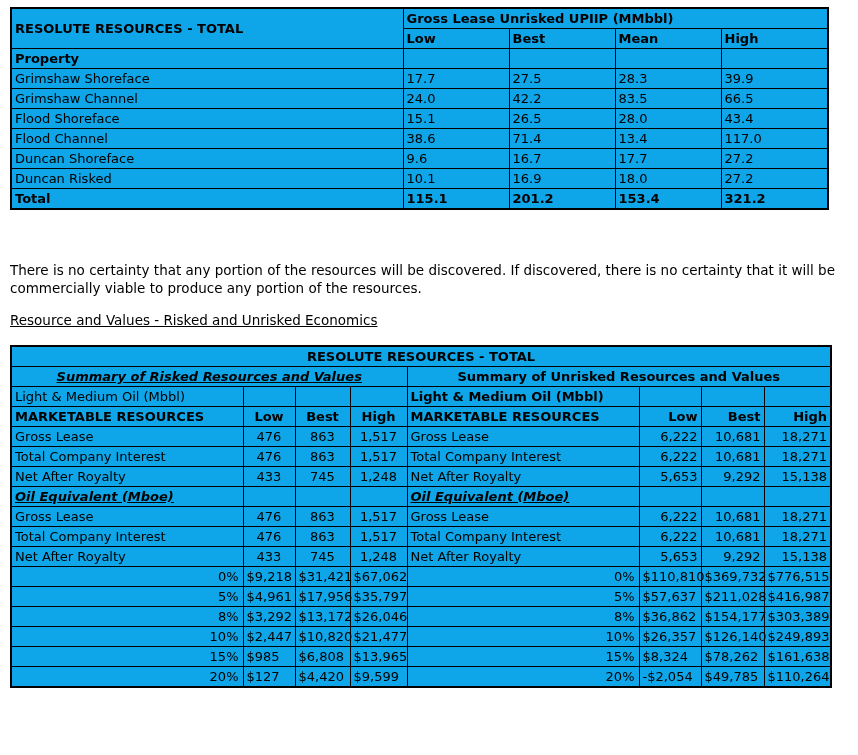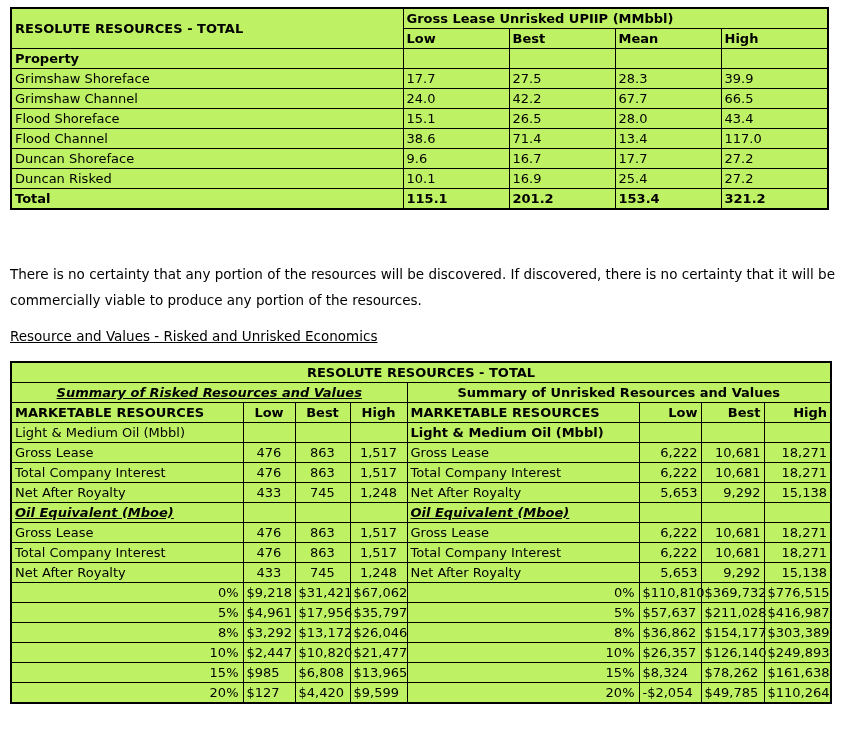--- a/index.html
+++ b/index.html
@@ -1,28 +1,28 @@
 <!DOCTYPE html>
 <html><head>
 <meta charset="utf-8">
 <style>
   html, body { margin:0; padding:0; background:#ffffff; width:858px; height:755px; overflow:hidden; }
   body { font-family:"DejaVu Sans","Liberation Sans",sans-serif; color:#000000; }
   .content { padding:7px 0 0 10px; }
-  table { border-collapse:collapse; table-layout:fixed; background:#bef264; }
+  table { border-collapse:collapse; table-layout:fixed; background:#0ea5e9; }
   table.rpt { border:2px solid #000000; }
   td { border:1px solid #000000; font-size:13px; height:19px; line-height:19px;
        padding:0 3px; vertical-align:middle; white-space:nowrap; overflow:visible; }
   .b { font-weight:bold; }
   .u { text-decoration:underline;font-style:italic; }
   .c { text-align:center; }
   .r { text-align:right; }
   .pct { text-align:right; padding-right:4px; }
   .dol { text-align:left; }
-  p.disclaimer { width:834px; margin:51px 0 0 0; font-size:13.5px; line-height:26px; }
+  p.disclaimer { width:834px; margin:51px 0 0 0; font-size:13.5px; line-height:18px; }
   a.section-link { display:inline-block; margin-top:15px; font-size:13.5px;
        color:#000000; text-decoration:underline; cursor:pointer; }
   table.rpt2 { margin-top:16px; }
 </style>
 </head>
 <body>
 
 <div class="content">
 
   
@@ -56,21 +56,21 @@
       <td>Grimshaw Shoreface</td>
       <td>17.7</td>
       <td>27.5</td>
       <td>28.3</td>
       <td>39.9</td>
     </tr>
     <tr>
       <td>Grimshaw Channel</td>
       <td>24.0</td>
       <td>42.2</td>
-      <td>67.7</td>
+      <td>83.5</td>
       <td>66.5</td>
     </tr>
     <tr>
       <td>Flood Shoreface</td>
       <td>15.1</td>
       <td>26.5</td>
       <td>28.0</td>
       <td>43.4</td>
     </tr>
     <tr>
@@ -84,21 +84,21 @@
       <td>Duncan Shoreface</td>
       <td>9.6</td>
       <td>16.7</td>
       <td>17.7</td>
       <td>27.2</td>
     </tr>
     <tr>
       <td>Duncan Risked</td>
       <td>10.1</td>
       <td>16.9</td>
-      <td>25.4</td>
+      <td>18.0</td>
       <td>27.2</td>
     </tr>
     <tr>
       <td class="b">Total</td>
       <td class="b">115.1</td>
       <td class="b">201.2</td>
       <td class="b">153.4</td>
       <td class="b">321.2</td>
     </tr>
   </tbody>
@@ -124,40 +124,40 @@
     </colgroup>
     <tbody>
         <tr>
       <td colspan="8" class="b c">RESOLUTE RESOURCES - TOTAL</td>
     </tr>
     <tr>
       <td colspan="4" class="c"><span class="b u">Summary of Risked Resources and Values</span></td>
       <td colspan="4" class="b c">Summary of Unrisked Resources and Values</td>
     </tr>
     <tr>
+      <td>Light &amp; Medium Oil (Mbbl)</td>
+      <td></td>
+          <td></td>
+          <td></td>
+      <td class="b">Light &amp; Medium Oil (Mbbl)</td>
+      <td></td>
+          <td></td>
+          <td></td>
+    </tr>
+    <tr>
       <td class="b">MARKETABLE RESOURCES</td>
       <td class="b c">Low</td>
       <td class="b c">Best</td>
       <td class="b c">High</td>
       <td class="b">MARKETABLE RESOURCES</td>
       <td class="b r">Low</td>
       <td class="b r">Best</td>
       <td class="b r">High</td>
     </tr>
     <tr>
-      <td>Light &amp; Medium Oil (Mbbl)</td>
-      <td></td>
-          <td></td>
-          <td></td>
-      <td class="b">Light &amp; Medium Oil (Mbbl)</td>
-      <td></td>
-          <td></td>
-          <td></td>
-    </tr>
-    <tr>
       <td>Gross Lease</td>
       <td class="c">476</td>
       <td class="c">863</td>
       <td class="c">1,517</td>
       <td>Gross Lease</td>
       <td class="r">6,222</td>
       <td class="r">10,681</td>
       <td class="r">18,271</td>
     </tr>
     <tr>

